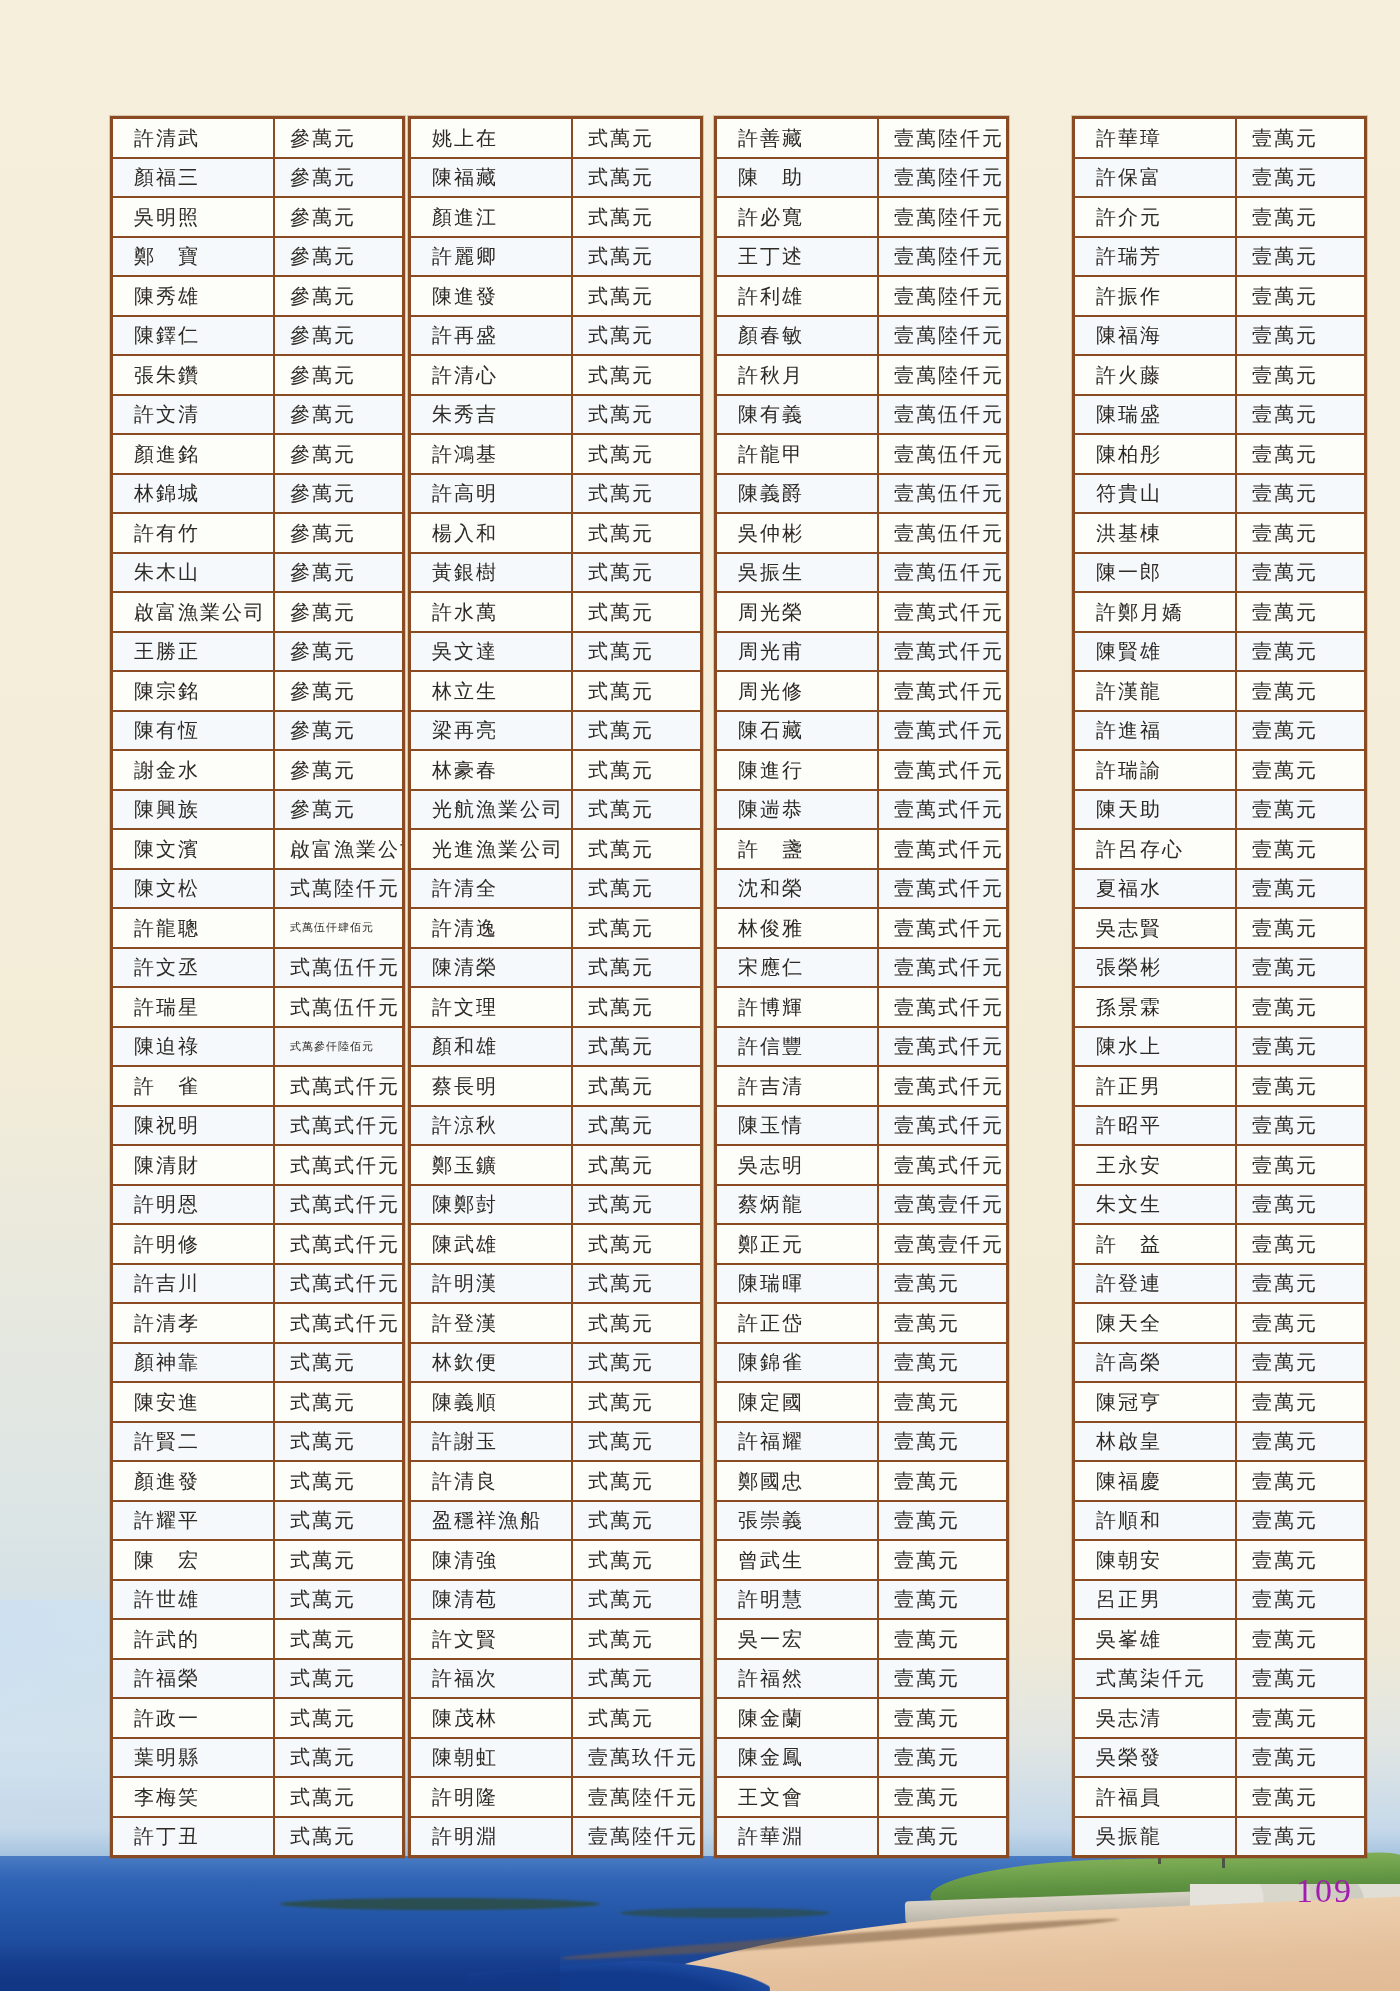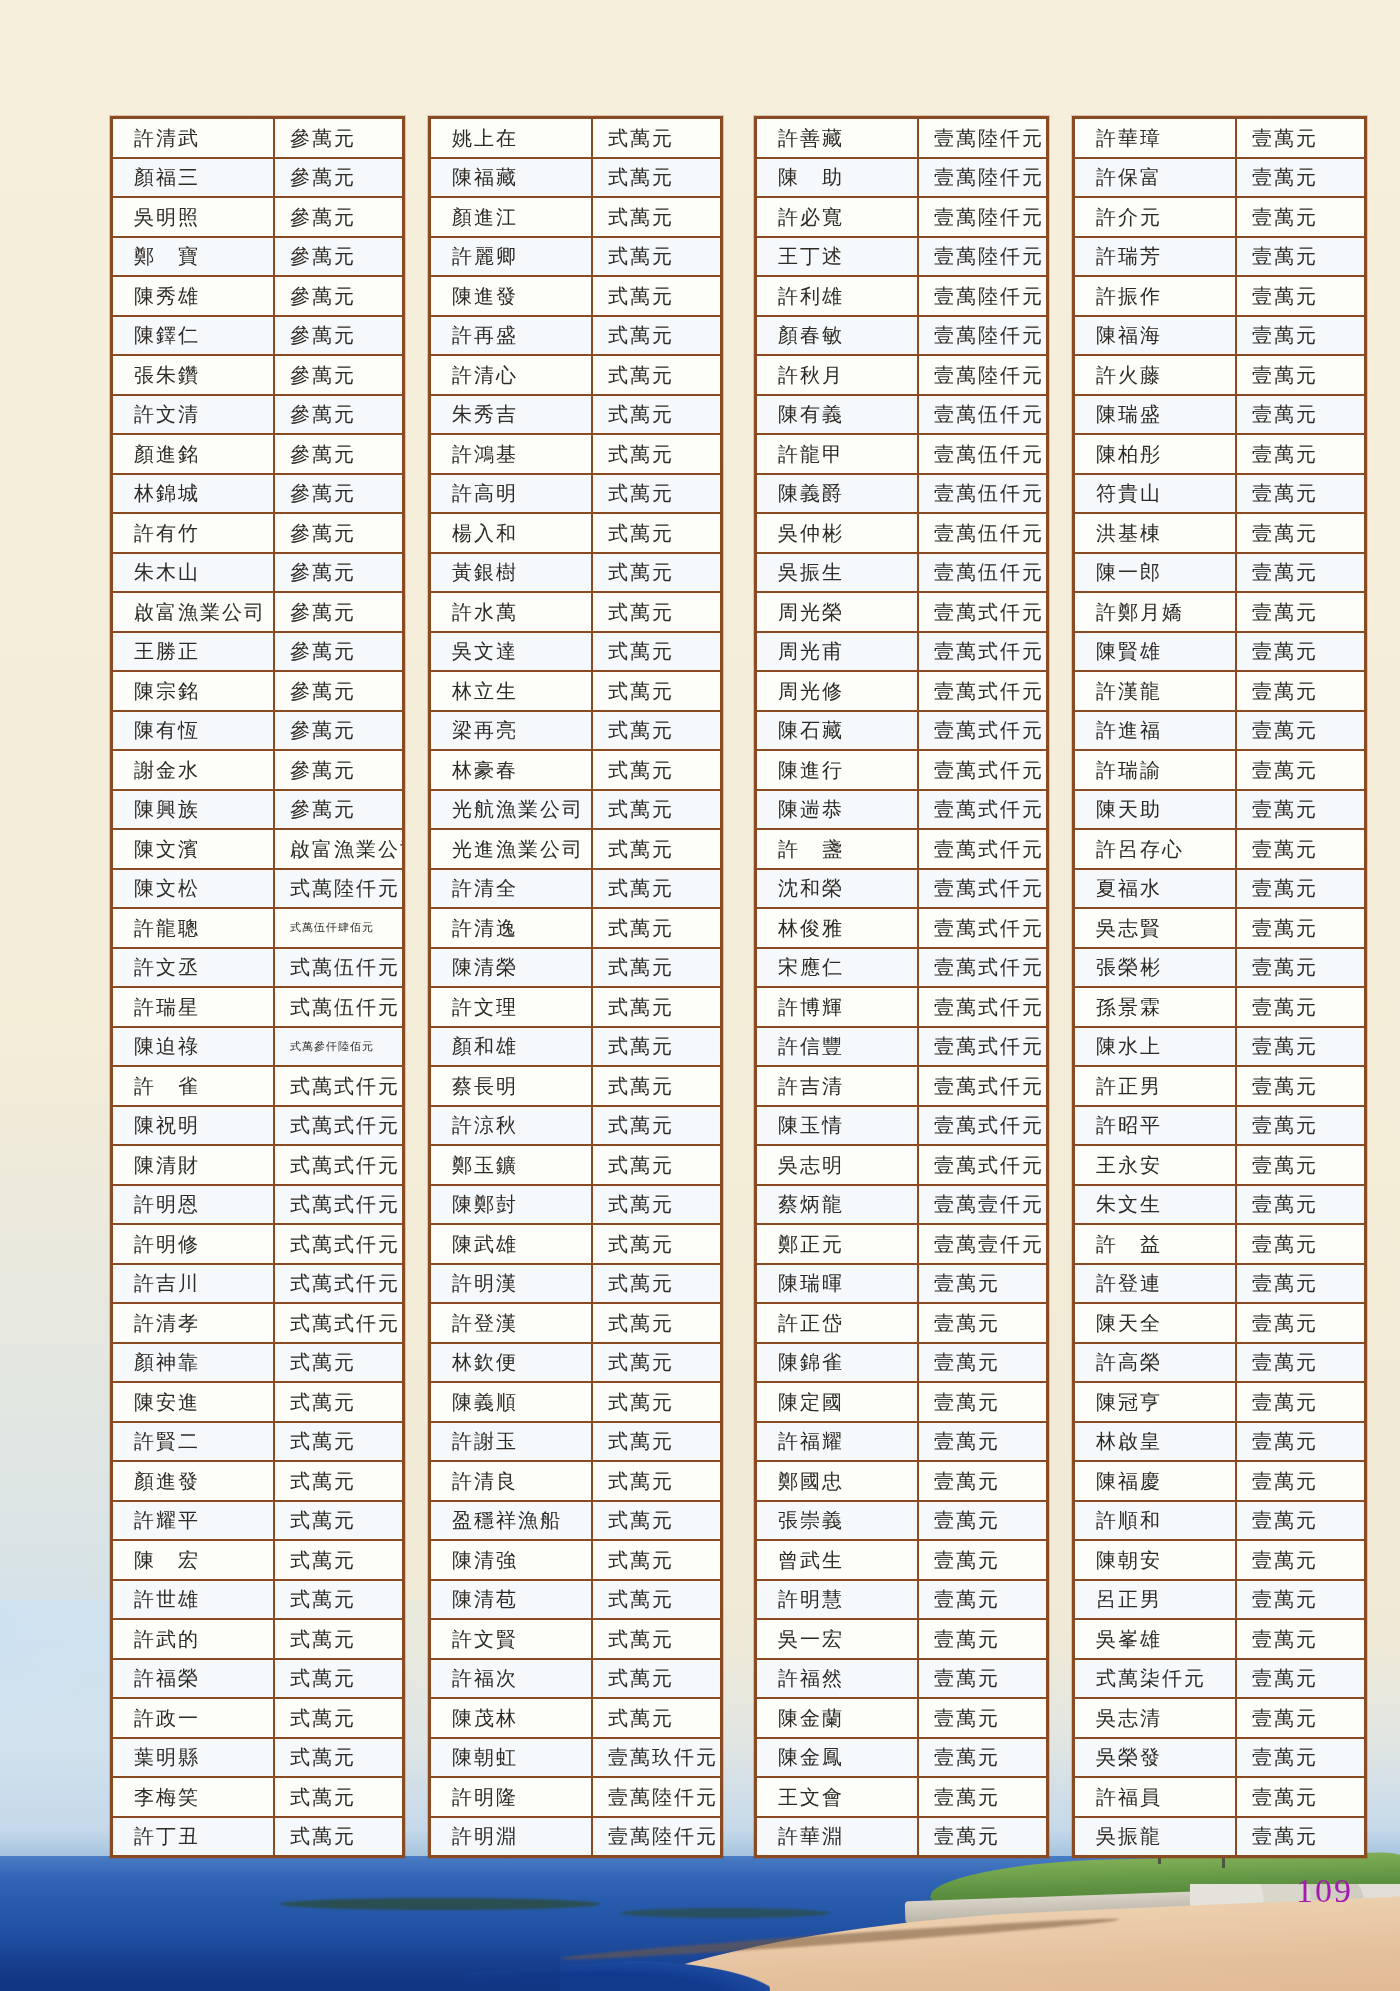--- a/index.html
+++ b/index.html
@@ -82,21 +82,21 @@
     font-family:"Liberation Serif","DejaVu Serif",serif;
   }
 
   
   .table-group{
     position:absolute;top:116px;width:289px;height:1736px;z-index:2;
     display:grid;grid-template-columns:160px 1fr;gap:2px;
     background:#8a4a22;border:3px solid #8a4a22;
     box-shadow:0 0 0 1px rgba(138,74,34,.25);
   }
-  .tg0{left:110px;} .tg1{left:428px;} .tg2{left:714px;margin-left:40px;} .tg3{left:1072px;}
+  .tg0{left:110px;} .tg1{left:408px;} .tg2{left:714px;} .tg3{left:1072px;}
   .cell{
     background:#fdfdfa;display:flex;align-items:center;
     font-size:20px;letter-spacing:2px;line-height:1;white-space:nowrap;overflow:hidden;
   }
   .cell.alt{background:#f6f9fb;}
   .cell.name{padding-left:21px;}
   .cell.amount{padding-left:15px;}
   .cell.bold{font-weight:normal;}
   .cell.small{font-size:11px;letter-spacing:1px;}
 </style>

